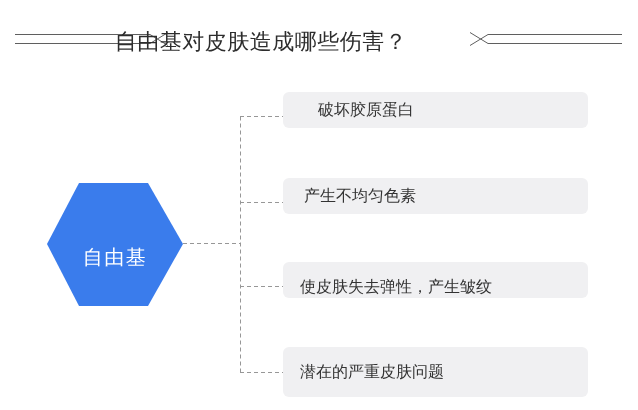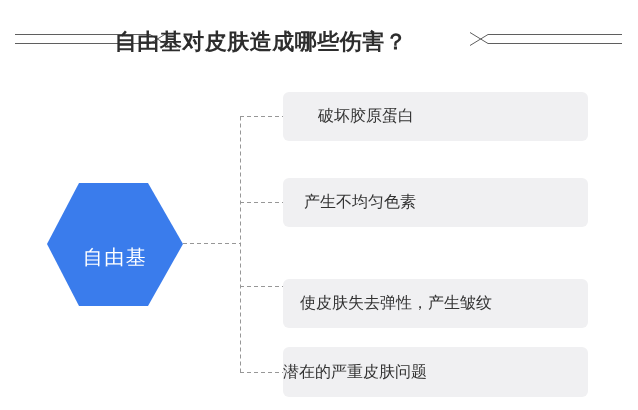--- a/index.html
+++ b/index.html
@@ -23,55 +23,55 @@
     height: 410px;
   }
   .page-title {
     position: absolute;
     left: 0;
     top: 29px;
     width: 522px;
     margin: 0;
     text-align: center;
     font-size: 22px;
-    font-weight: 700;
+    font-weight: 400;
     letter-spacing: 0.5px;
     color: var(--title-text, #2d2d2d);
     line-height: 26px;
   }
   .hex-label {
     position: absolute;
     left: 47px;
     top: 231px;
     width: 136px;
     text-align: center;
     font-size: 20px;
     letter-spacing: 1.5px;
     color: var(--hexagon-text, #ffffff);
     line-height: 26px;
     margin-top: 13px;
   }
   .damage-box {
     position: absolute;
     left: 283px;
     width: 305px;
-    height: 49px;
+    height: 36px;
     background: var(--box-background, #f0f0f2);
     border-radius: 6px;
     display: flex;
     align-items: center;
     box-sizing: border-box;
     color: var(--box-text, #333333);
     font-size: 16px;
   }
   .damage-box span { white-space: nowrap; }
   .box-1 { top: 92px;  padding-left: 35px; }
   .box-2 { top: 178px; padding-left: 21px; }
-  .box-3 { top: 279px; padding-left: 17px; }
-  .box-4 { top: 347px; height: 50px; }
+  .box-3 { top: 262px; padding-left: 17px; align-items: flex-end; }
+  .box-4 { top: 347px; height: 50px; padding-left: 17px; }
   .ornament-line { stroke: var(--ornament-line, #5f5f5f); stroke-width: 1; fill: none; }
   .dashed-line   { stroke: var(--connector, #979797); stroke-width: 1; fill: none; stroke-dasharray: 4 3; }
   .hexagon       { fill: var(--hexagon-fill, #3a7cec); }
 </style>
 </head>
 <body>
 
 <div class="canvas">
 
   <svg class="artwork" viewBox="0 0 638 410" aria-hidden="true">

